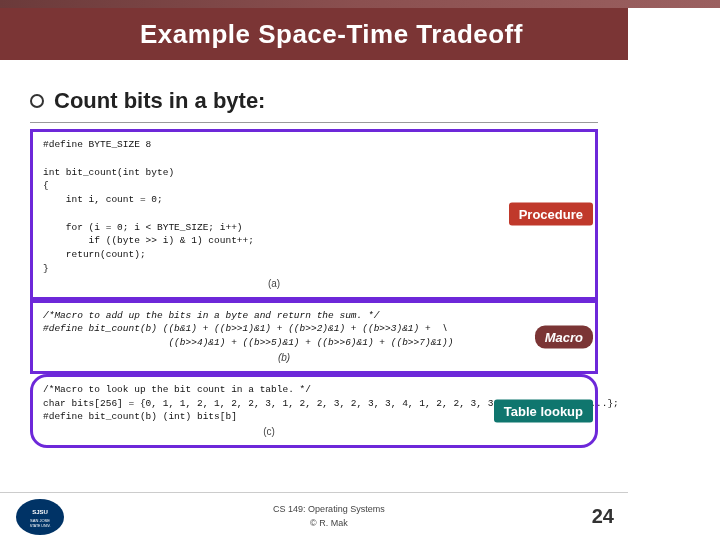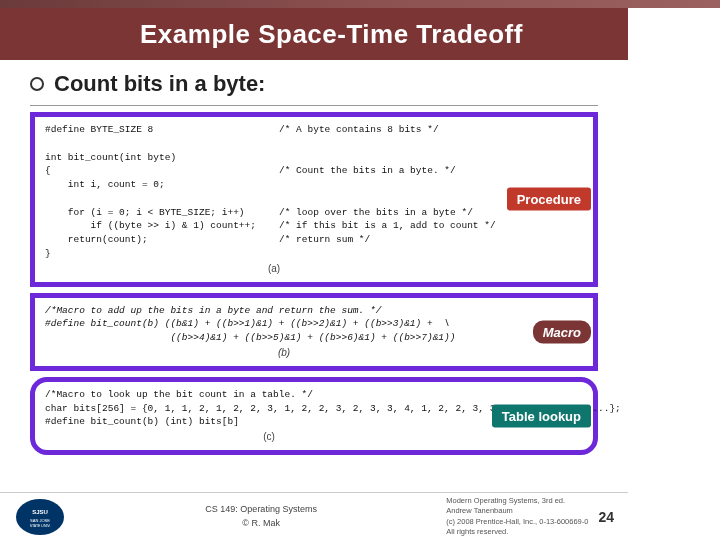--- a/index.html
+++ b/index.html
@@ -35,21 +35,21 @@
     }
 
     .slide-title {
       color: #fff;
       font-size: 26px;
       font-weight: bold;
       letter-spacing: 0.5px;
     }
 
     .slide-content {
-      padding: 11px 30px 8px 30px;
+      padding: 28px 30px 8px 30px;
       position: relative;
     }
 
     .bullet-heading {
       display: flex;
       align-items: center;
       margin-bottom: 8px;
     }
 
     .bullet-circle {
@@ -63,22 +63,22 @@
 
     .bullet-text {
       font-size: 22px;
       font-weight: bold;
       color: #222;
     }
 
     .code-section {
       position: relative;
       background: #fff;
-      border: 5px solid #6d28d9;
-      margin-bottom: 6px;
+      border: 3px solid #6d28d9;
+      margin-bottom: 0;
       padding: 6px 10px;
     }
 
     .code-block {
       font-family: 'Courier New', monospace;
       font-size: 9.5px;
       color: #111;
       line-height: 1.45;
       white-space: pre;
     }
@@ -142,21 +142,21 @@
 
     .footer-right {
       font-size: 7.5px;
       color: #555;
       line-height: 1.4;
       text-align: left;
       max-width: 170px;
     }
 
     .footer-page {
-      font-size: 14px;
+      font-size: 20px;
       font-weight: bold;
       color: #333;
       margin-left: 10px;
     }
 
     .divider-line {
       height: 1px;
       background: #999;
       margin: 0 0 6px 0;
     }
@@ -195,31 +195,20 @@
           <div class="code-block">#define BYTE_SIZE 8
 
 int bit_count(int byte)
 {
     int i, count = 0;
 
     for (i = 0; i &lt; BYTE_SIZE; i++)
         if ((byte &gt;&gt; i) &amp; 1) count++;
     return(count);
 }</div>
-        </div>
-        <div class="col-right">
-          <div class="code-block">/* A byte contains 8 bits */
-
-
-/* Count the bits in a byte. */
-
-
-/* loop over the bits in a byte */
-/* if this bit is a 1, add to count */
-/* return sum */</div>
         </div>
       </div>
       <div class="fig-label">(a)</div>
       <div class="label-badge label-procedure">Procedure</div>
     </div>
 
     <div class="code-section" style="min-height:46px; padding-right: 70px; font-style: italic;">
       <div class="code-block">/*Macro to add up the bits in a byte and return the sum. */
 #define bit_count(b) ((b&amp;1) + ((b&gt;&gt;1)&amp;1) + ((b&gt;&gt;2)&amp;1) + ((b&gt;&gt;3)&amp;1) +  \
                       ((b&gt;&gt;4)&amp;1) + ((b&gt;&gt;5)&amp;1) + ((b&gt;&gt;6)&amp;1) + ((b&gt;&gt;7)&amp;1))</div>
@@ -245,23 +234,17 @@
       <text x="26" y="25" text-anchor="middle" fill="#fff" font-size="4">SAN JOSE</text>
       <text x="26" y="30" text-anchor="middle" fill="#fff" font-size="3.5">STATE UNIV.</text>
     </svg>
 
 
     <div class="footer-center">
       <div>CS 149: Operating Systems</div>
       <div>© R. Mak</div>
     </div>
 
-    <div class="footer-right">
-      <div>Modern Operating Systems, 3rd ed.</div>
-      <div>Andrew Tanenbaum</div>
-      <div>(c) 2008 Prentice-Hall, Inc.,  0-13-600669-0</div>
-      <div>All rights reserved.</div>
-    </div>
 
     <div class="footer-page">24</div>
   </div>
 
 </div>
 
 </body></html>

